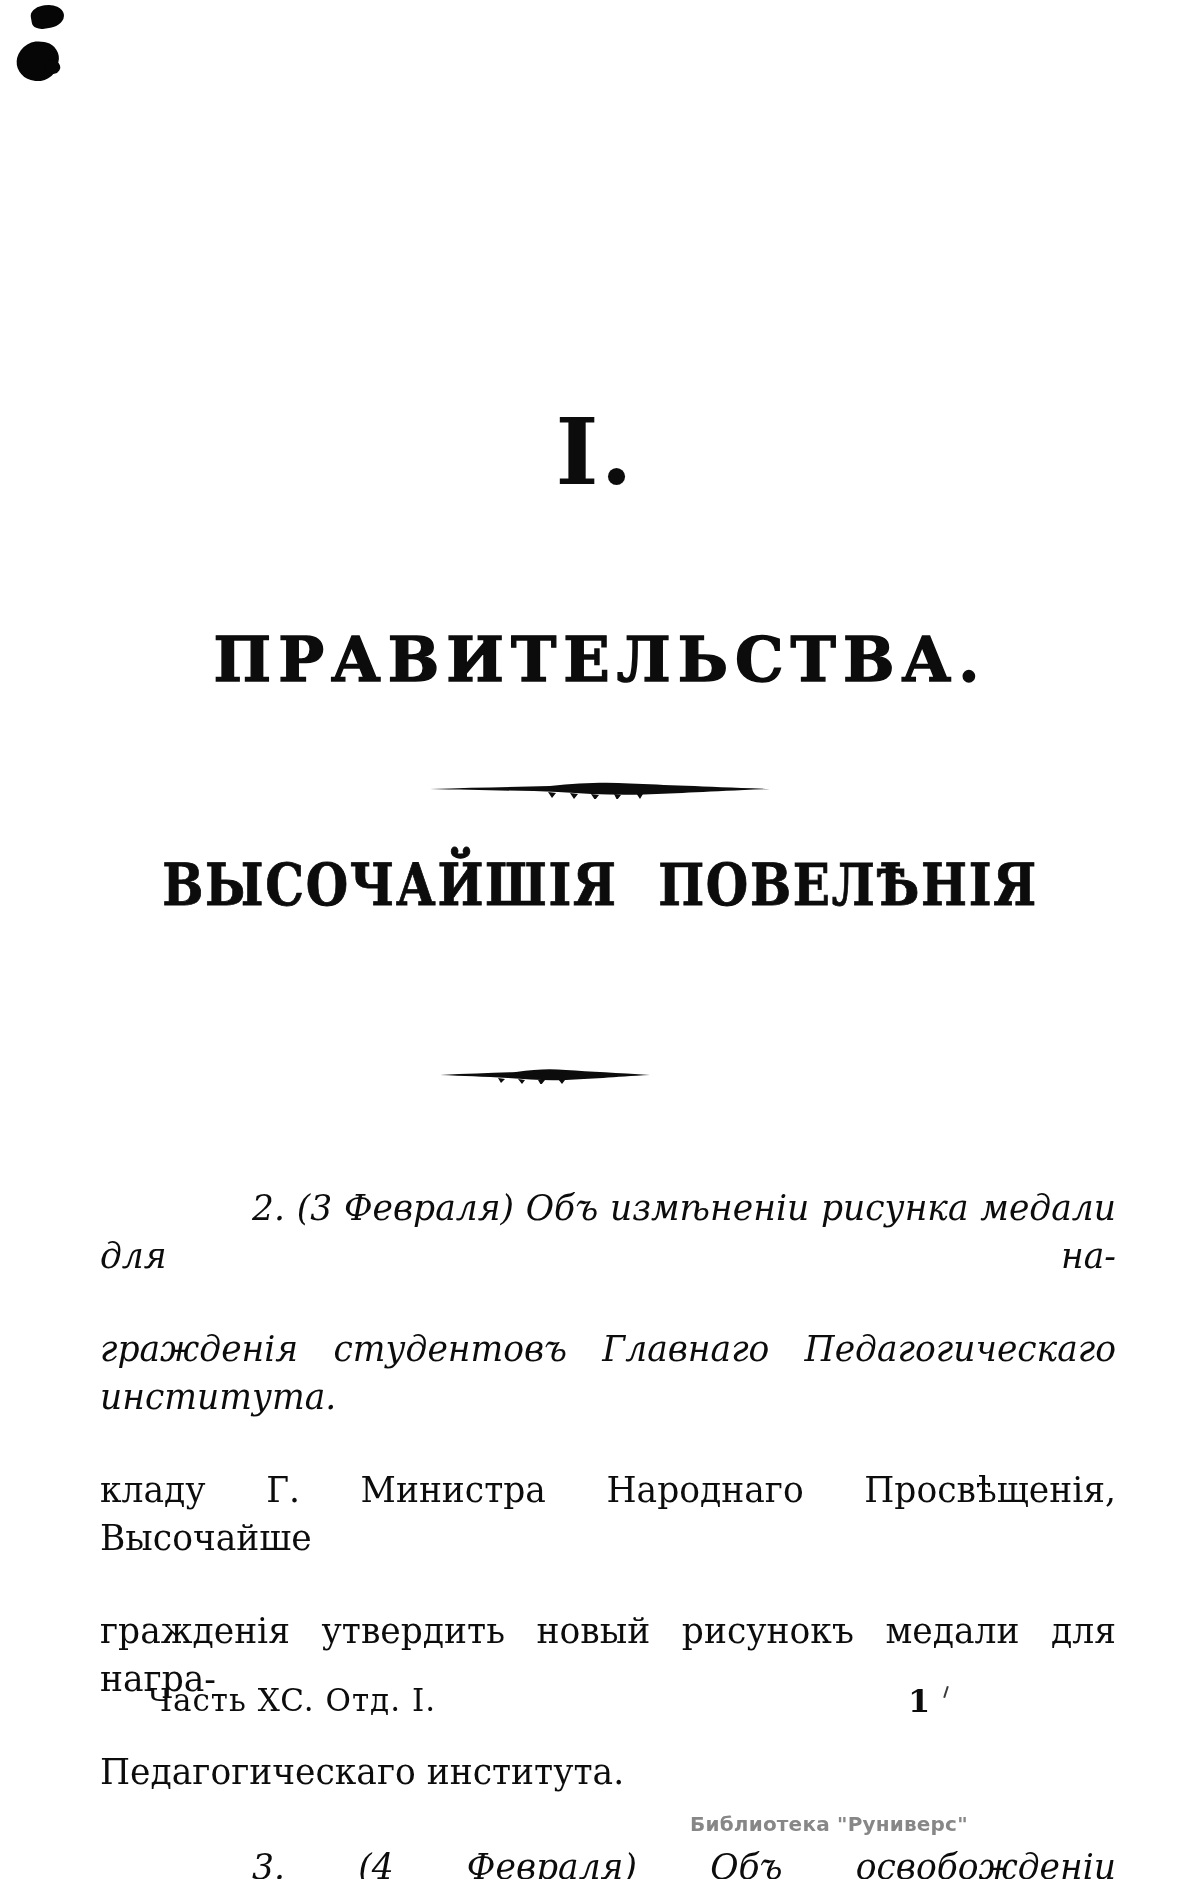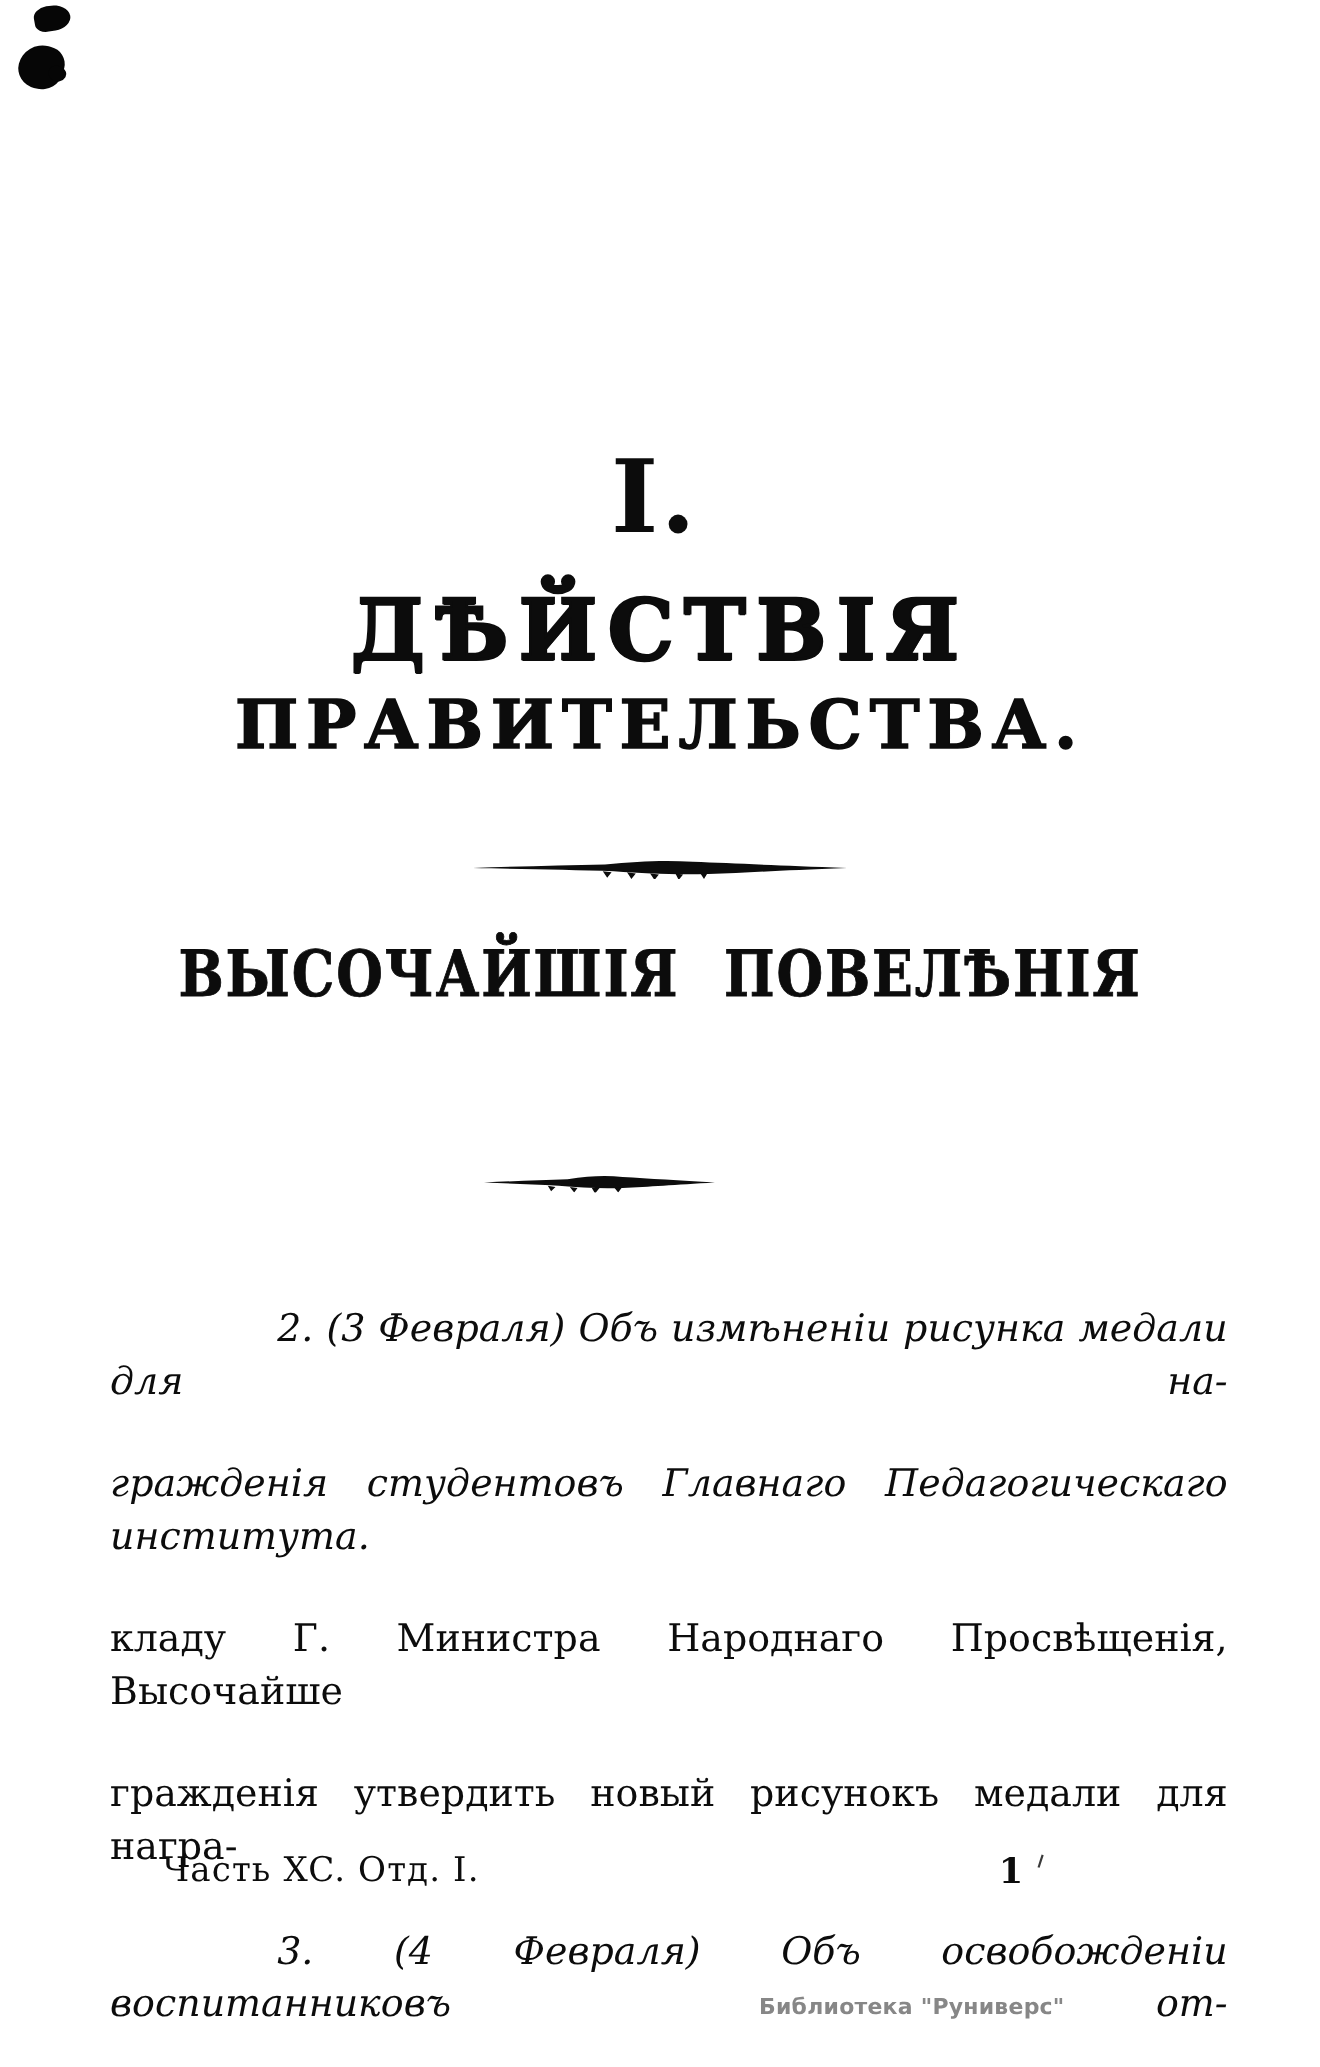--- a/index.html
+++ b/index.html
@@ -128,41 +128,41 @@
 <body>
 
 <div class="page">
 
   <div class="blot blot1"></div>
   <div class="blot blot2"></div>
   <div class="blot blot3"></div>
 
   <div class="centered section-number">I.</div>
 
-  <div class="centered title1">ДѢЙСТВІЯ</div>
   <div class="centered title2">ПРАВИТЕЛЬСТВА.</div>
 
   <svg class="divider divider1" width="344" height="20" viewBox="0 0 344 20">
     <path fill="#0c0c0c" d="M2 10 C 45 8.5, 85 8, 122 7 C 152 4, 176 3, 202 4.5 C 238 6, 275 7.5, 342 10 C 282 12, 252 14.5, 216 15.5 C 186 16.5, 160 15, 130 13 C 92 11.5, 42 11, 2 10 Z"></path>
     <path fill="#0c0c0c" d="M120 13 l4 6 l4 -5 z M142 14 l4 6 l4 -5 z M163 15 l4 6 l4 -5 z M186 15 l3 6 l4 -5 z M208 14 l4 6 l3 -5 z"></path>
   </svg>
 
   <div class="centered heading1">ВЫСОЧАЙШІЯ ПОВЕЛѢНІЯ</div>
 
   <svg class="divider divider2" width="214" height="18" viewBox="0 0 214 18">
     <path fill="#0c0c0c" d="M2 9 C 30 7.5, 55 7, 78 6 C 98 3, 113 2.5, 128 4 C 152 5.5, 180 7, 212 9 C 175 11, 152 13, 128 14 C 108 15, 90 13.5, 70 12 C 45 10.5, 25 10, 2 9 Z"></path>
     <path fill="#0c0c0c" d="M60 12 l3 5 l4 -4 z M80 13 l4 5 l3 -4 z M100 14 l3 5 l4 -5 z M120 13 l4 5 l3 -4 z"></path>
   </svg>
 
   <div class="body-text" id="body-text">
       <div class="paragraph">
         <div class="line italic indent">2. (3 Февраля) Объ измѣненіи рисунка медали для на-</div>
         <div class="line italic">гражденія студентовъ Главнаго Педагогическаго института.</div>
         <div class="line">кладу Г. Министра Народнаго Просвѣщенія, Высочайше</div>
         <div class="line">гражденія утвердить новый рисунокъ медали для награ-</div>
+        <div class="line last">Педагогическаго института.</div>
       </div>
       <div class="paragraph">
         <div class="line italic indent">3. (4 Февраля) Объ освобожденіи воспитанниковъ от-</div>
       </div>
     </div>
 
   <div class="footer-left">Часть XC. Отд. I.</div>
   <div class="page-number">1</div>
   <div class="page-number-tick"></div>
 

